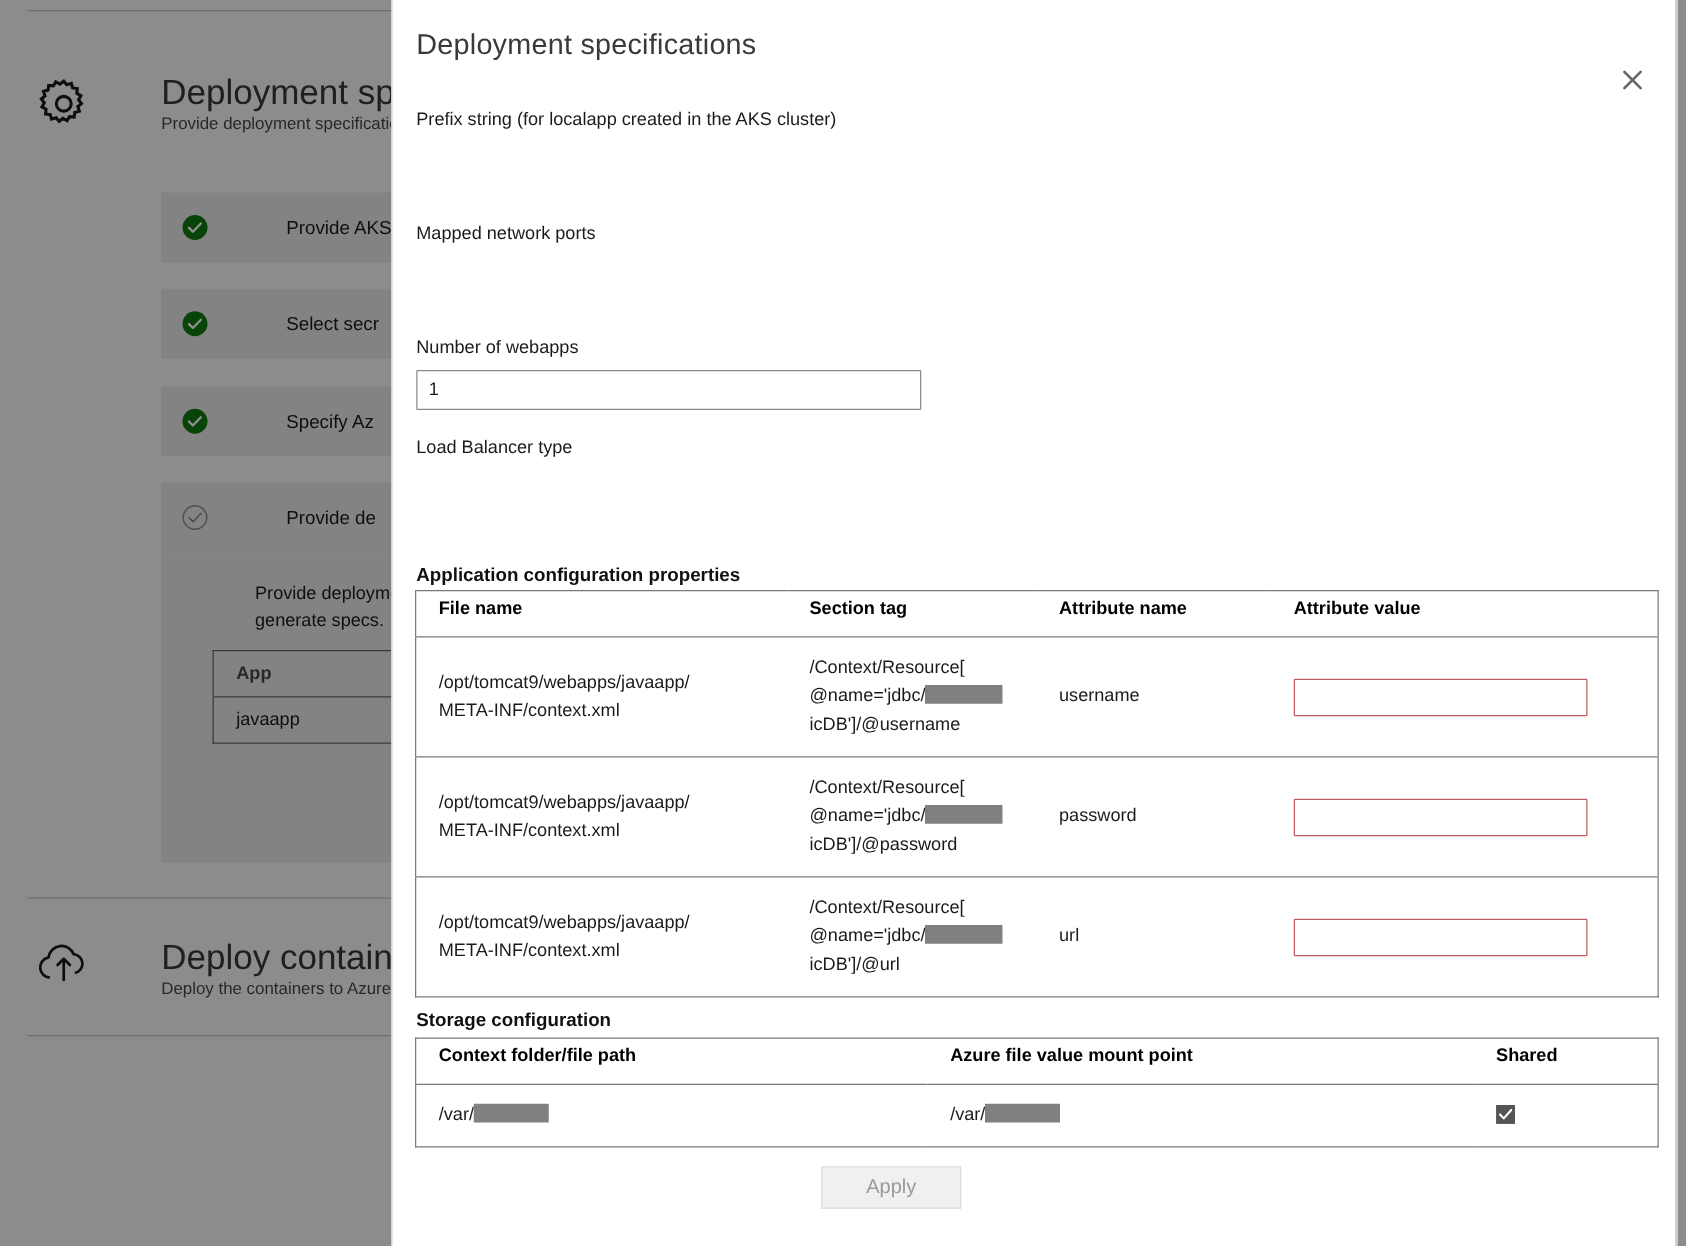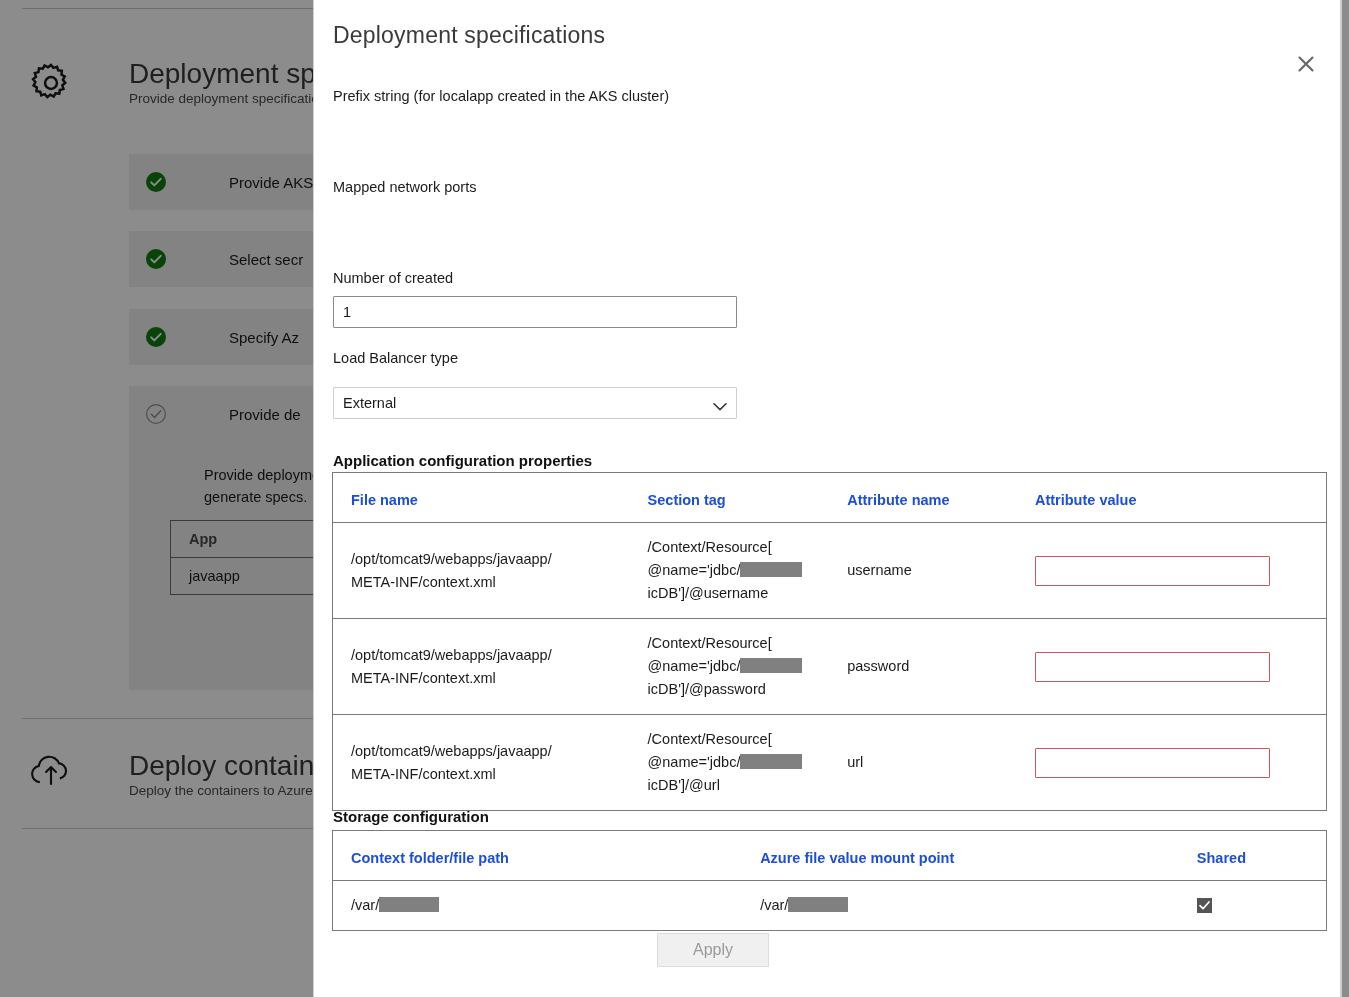--- a/index.html
+++ b/index.html
@@ -227,22 +227,22 @@
     left: 18px;
     width: 995px;
     border-collapse: collapse;
     border: 1px solid #7a7a7a;
     background: #ffffff;
   }
   table.data-table th {
     text-align: left;
     font-size: 14.5px;
     font-weight: bold;
-    color: #1d4ed8;
-    padding: 19px 0 14px 18px;
+    color: #000000;
+    padding: 6px 0 14px 18px;
     border-bottom: 1px solid #7a7a7a;
     vertical-align: middle;
   }
   table.data-table td {
     font-size: 14.5px;
     color: #1b1b1b;
     padding: 13px 0 13px 18px;
     border-bottom: 1px solid #7a7a7a;
     vertical-align: middle;
     line-height: 23px;
@@ -405,32 +405,24 @@
   <button id="close-btn" aria-label="Close">
     <svg width="22" height="22" viewBox="0 0 22 22">
       <path d="M4.5 4.5L17.5 17.5M17.5 4.5L4.5 17.5" stroke="#666666" stroke-width="2.1" stroke-linecap="round"></path>
     </svg>
   </button>
 
   <div class="field-label" style="top:88px;">Prefix string (for localapp created in the AKS cluster)</div>
 
   <div class="field-label" style="top:179px;">Mapped network ports</div>
 
-  <div class="field-label" style="top:270px;">Number of created</div>
+  <div class="field-label" style="top:270px;">Number of webapps</div>
   <input class="field-input" style="top: 296px;" type="text" value="1">
 
   <div class="field-label" style="top:350px;">Load Balancer type</div>
-  <div class="select-wrap" style="top:387px;">
-    <select class="field-input" id="lb-select"><option value="External">External</option><option value="Internal">Internal</option></select>
-    <span class="select-chevron">
-      <svg width="14" height="10" viewBox="0 0 14 10">
-        <path d="M1 1.8L7 7.6L13 1.8" stroke="#333333" stroke-width="1.5" fill="none" stroke-linecap="round" stroke-linejoin="round"></path>
-      </svg>
-    </span>
-  </div>
 
   <div class="section-heading" style="top:452px;">Application configuration properties</div>
 
   <table class="data-table" style="top:472px;">
     <thead>
       <tr>
         <th class="col-file">File name</th>
         <th class="col-sect">Section tag</th>
         <th class="col-attr">Attribute name</th>
         <th class="col-val">Attribute value</th>

